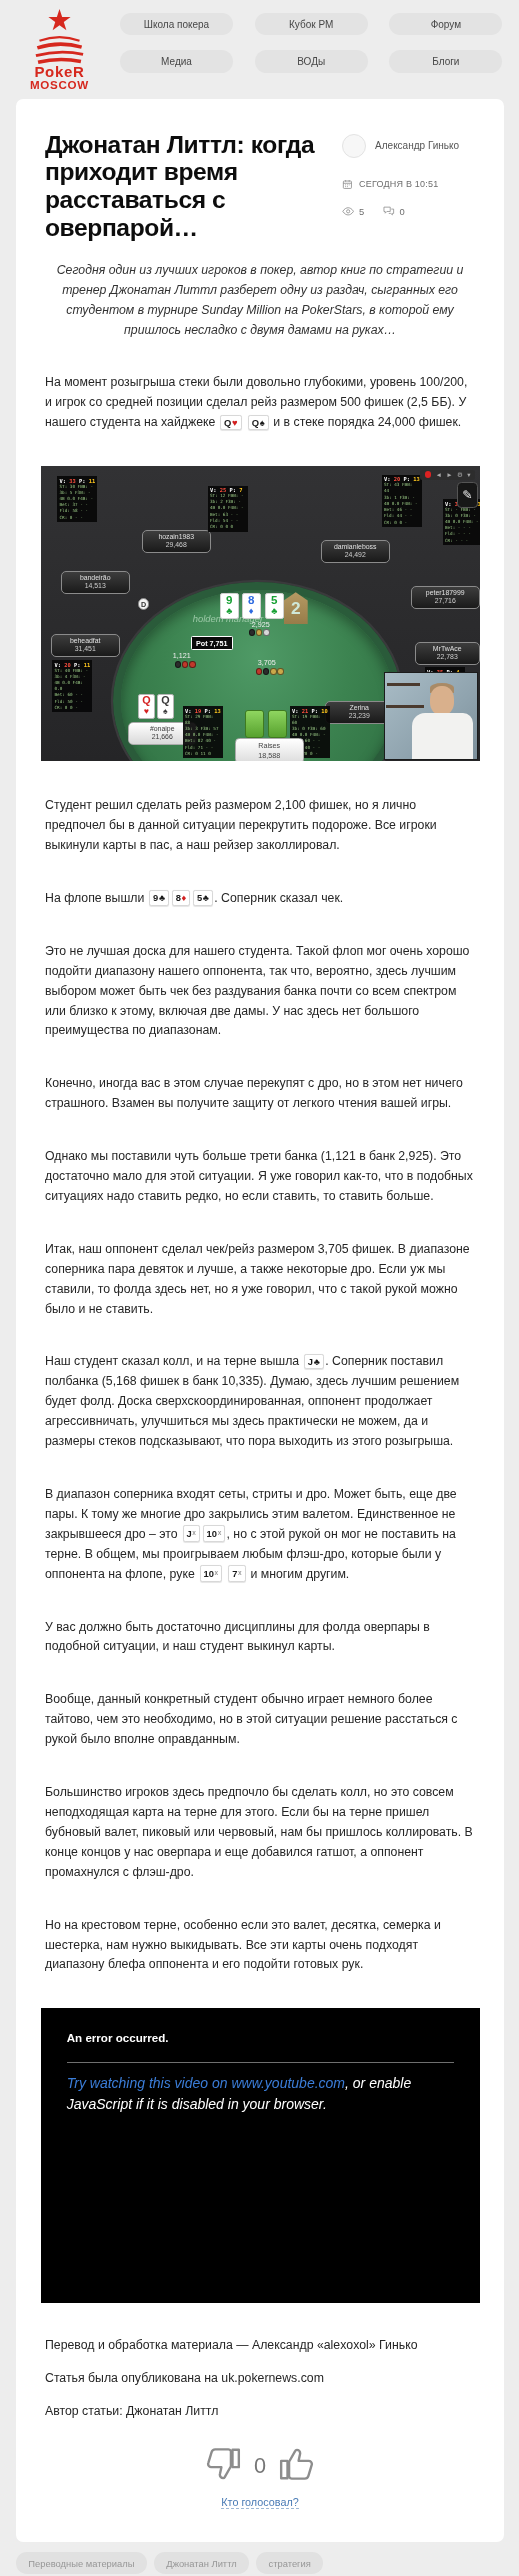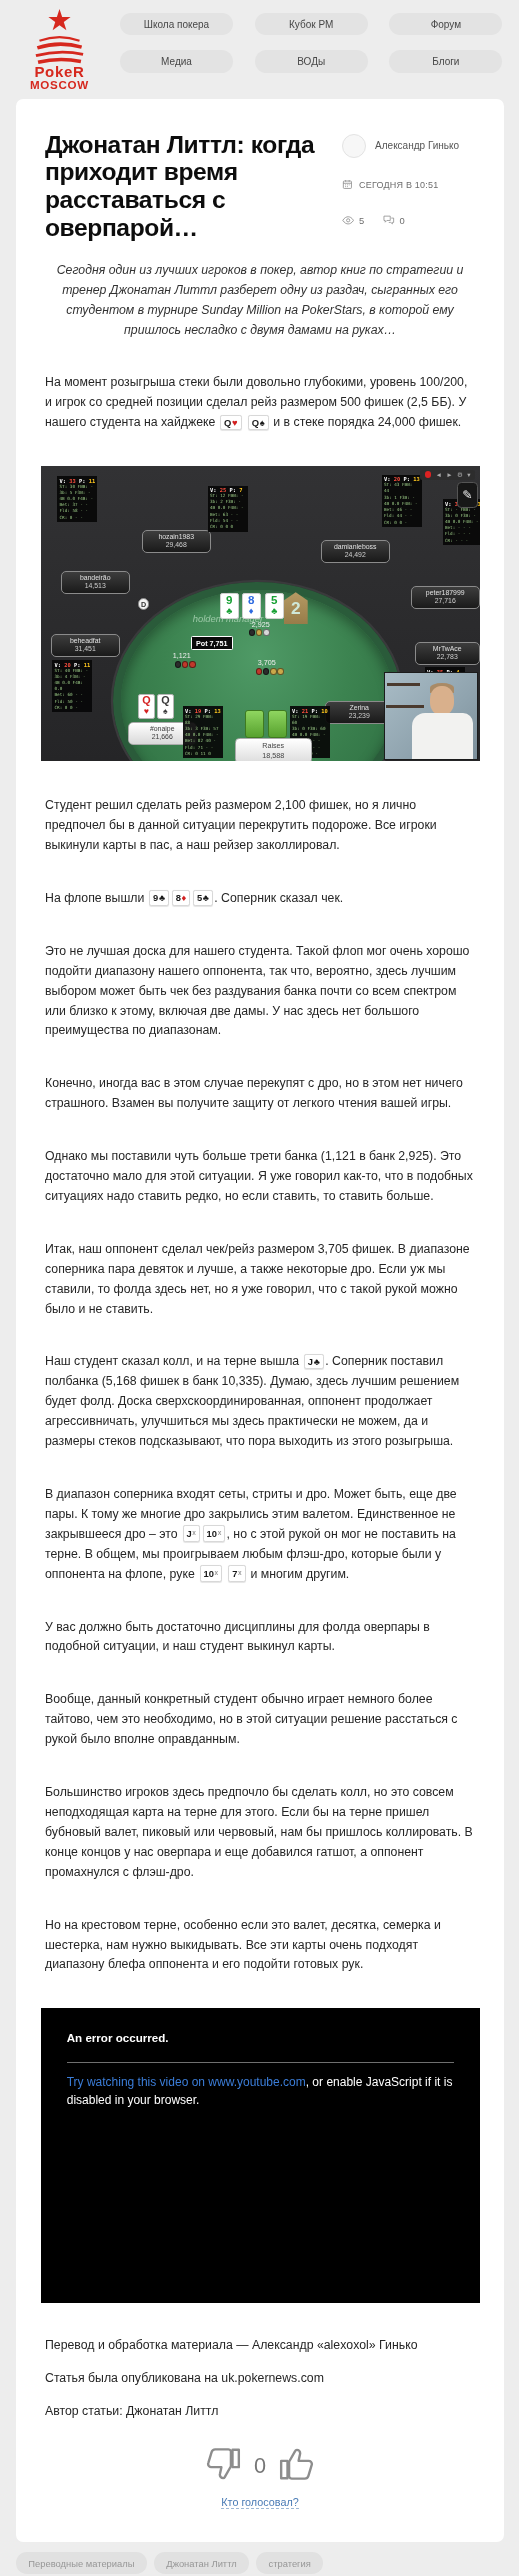--- a/index.html
+++ b/index.html
@@ -18,21 +18,21 @@
           font-size:10px; color:#474747; text-decoration:none; }
 
   
   .card { background:#fff; border-radius:7.2px; margin:0 16px; padding:32px 29px 29px; }
   .head { display:flex; justify-content:space-between; margin-bottom:19px; }
   h1.title { width:303px; font-size:24.6px; line-height:1.13; color:#0d0d0d; font-weight:bold; letter-spacing:-0.4px; }
   .meta { width:136px; padding-top:2.9px; }
   .author-row { display:flex; align-items:center; margin-bottom:21px; }
   .avatar { width:24.6px; height:24.6px; border-radius:50%; background:#f7f7f7; border:0.7px solid #e3e3e3; flex:0 0 24.6px; }
   .author-name { margin-left:8.7px; font-size:10px; color:#555; text-decoration:none; }
-  .meta-row { display:flex; align-items:center; gap:6.5px; font-size:9px; color:#6d6d6d; margin-bottom:25px; letter-spacing:0.2px; }
+  .meta-row { display:flex; gap:6.5px; font-size:9px; color:#6d6d6d; margin-bottom:16px; letter-spacing:0.2px; }
   .meta-stats { display:flex; align-items:center; gap:5px; font-size:9.4px; color:#6d6d6d; }
   .meta-stats .sep { width:8.7px; }
   .micon { flex:0 0 auto; display:inline-block; }
 
   .lead { font-style:italic; font-size:12.3px; line-height:1.62; color:#333; margin-bottom:33px;text-align:center; }
   .para { font-size:12.3px; line-height:1.62; color:#262626; margin-bottom:33px; }
 
   
   .cardb { display:inline-block; background:#fff; border:0.7px solid #d8d8d8; border-radius:2.2px; box-shadow:0 0.7px 0.7px rgba(0,0,0,.1);
            padding:0 2.9px; margin:0 1.4px; font-size:9.4px; font-weight:bold; line-height:13.7px; color:#1a1a1a; vertical-align:0.7px; }
@@ -76,41 +76,41 @@
   .hudh .hv { color:#ff5040; } .hudh .hp { color:#ffc71e; }
   .hudb { font-size:4.3px; line-height:1.45; color:#97c583; white-space:pre-line; }
   .hcard { position:absolute; width:17.3px; height:25px; background:#fff; border:0.7px solid #b5b5b5; border-radius:2.2px;
            text-align:center; font-weight:bold; }
   .hcard b { display:block; font-size:10.8px; line-height:11.6px; }
   .hcard i { display:block; font-style:normal; font-size:8.7px; line-height:8.7px; }
   .hcard[data-suit="♥"] { color:#d42222; }
   .hcard[data-suit="♠"] { color:#3a3a3a; }
   .gbtn { position:absolute; width:19.5px; height:27.4px; border-radius:2.9px; border:0.7px solid #3f7a1f;
           background:linear-gradient(#8fd660,#57a12e); }
-  .raises { position:absolute; left:194px; top:272px; width:77px; background:linear-gradient(#ffffff,#dcdcdc);
+  .raises { position:absolute; left:194px; top:272px; width:69px; background:linear-gradient(#ffffff,#dcdcdc);
             border:0.7px solid #aaa; border-radius:4.3px; text-align:center; padding:2.2px 0 2.9px; }
   .raises div { font-size:7.2px; color:#444; line-height:9.4px; }
   .webcam { position:absolute; right:2.2px; bottom:1.4px; width:94px; height:88px; border:0.7px solid #1c1c1c;
             background:linear-gradient(135deg,#a9bcc6 0%, #8fa3ae 60%, #7c8f9a 100%); overflow:hidden; }
   .shelf { position:absolute; background:#4a3a2e; height:3.6px; }
   .cam-head { position:absolute; left:45px; top:13px; width:24.6px; height:29px; border-radius:45% 45% 42% 42%; background:#d9b08c; }
   .cam-hair { position:absolute; left:45px; top:10px; width:24.6px; height:10px; border-radius:50% 50% 0 0; background:#a98a66; }
   .cam-body { position:absolute; left:27.4px; top:40px; width:61px; height:51px; border-radius:13px 10px 0 0; background:#f2f2f0; }
   .ctrl { position:absolute; top:3.6px; right:4.3px; display:flex; align-items:center; gap:4.3px;
           background:rgba(45,45,45,.95); border-radius:2.2px; padding:1.4px 5px; }
   .ctrl .rec { width:6.5px; height:6.5px; border-radius:50%; background:#d22; display:inline-block; }
   .ctrl span.g { color:#a9a9a9; font-size:6.5px; line-height:7.2px; }
   .pencil { position:absolute; right:1.4px; top:16px; width:21.7px; height:26px; background:#171717; border:0.7px solid #555;
             border-radius:4.3px; color:#eee; font-size:12.3px; text-align:center; line-height:24.6px; }
 
   
   .video2 { width:439px; margin:0 -4.3px 33px; height:295px; background:#000; padding:23px 26px; color:#fff; }
   .err-title { font-size:11.6px; font-weight:bold; margin-bottom:17.3px; }
   .err-div { border-bottom:0.7px solid #6f6f6f; margin-bottom:10px; }
-  .err-text { font-size:12px; line-height:1.5; color:#fff; }
+  .err-text { font-size:14px; line-height:1.5; color:#fff;font-style:italic; }
   .err-text a { color:#3b7dd8; text-decoration:none; }
 
   
   .credit { font-size:12.3px; line-height:1.5; color:#262626; margin-bottom:14.4px; }
   .vote-row { display:flex; align-items:center; justify-content:center; gap:11.6px; margin:24.6px 0 7.2px; }
   .vote-btn { background:none; border:none; cursor:pointer; padding:0; }
   .vote-count { font-size:21.7px; color:#777; }
   .who-voted { display:block; text-align:center; font-size:10.8px; color:#4a7bb5; text-decoration:none;
                margin:10px auto 4.3px; width:max-content; border-bottom:0.7px dashed #9db8d6; }
   .tags { display:flex; gap:7.2px; margin:10px 0 5.8px 16px; padding-bottom:4.3px; }

